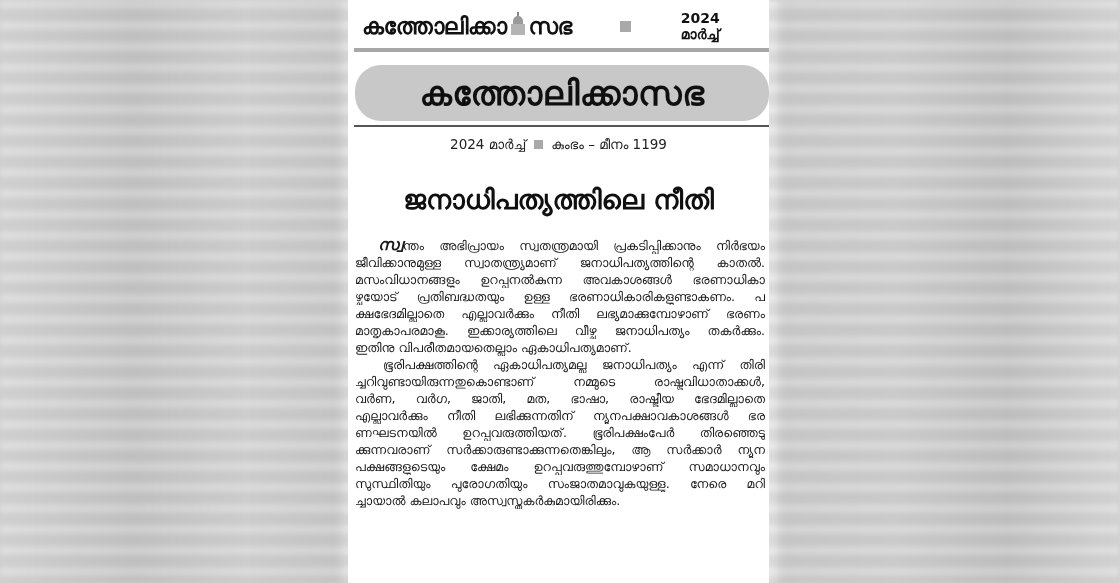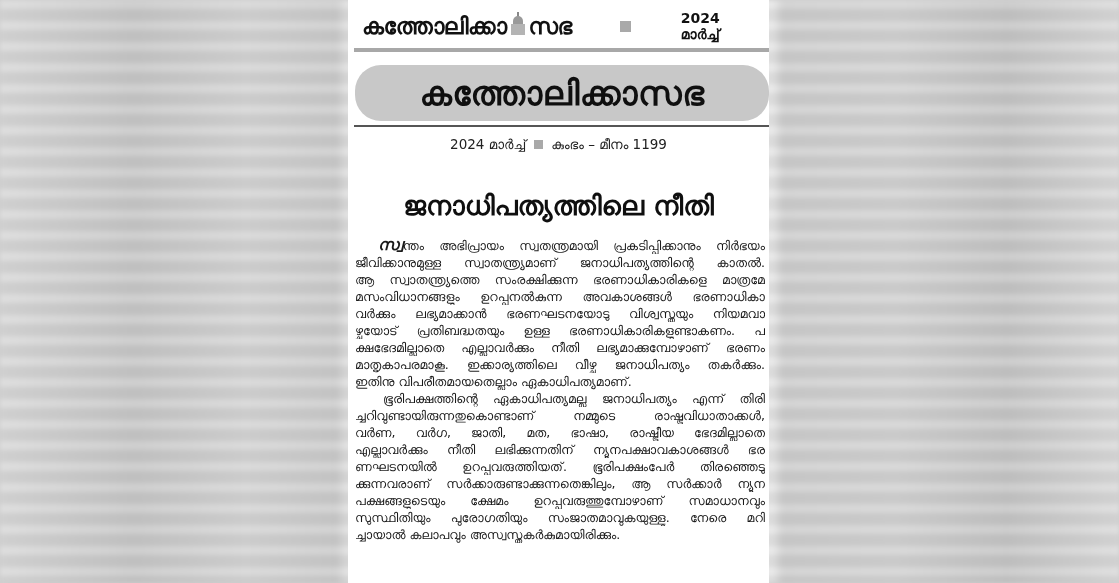--- a/index.html
+++ b/index.html
@@ -44,21 +44,21 @@
   }
   .banner-title { font-weight: bold; font-size: 34px; color: #0f0f0f; letter-spacing: 0.5px; }
   .rule-thin { position: absolute; left: 6px; right: 0; top: 125px; height: 2px; background: #555; }
   .dateline {
     position: absolute; left: 0; right: 0; top: 133px; height: 22px;
     display: flex; align-items: center; justify-content: center; gap: 8px;
     font-size: 13.5px; color: #222;
   }
   .dateline .sq { width: 9px; height: 9px; }
   .article-title {
-    position: absolute; left: 0; right: 0; top: 190px; text-align: center;
+    position: absolute; left: 0; right: 0; top: 184px; text-align: center;
     font-weight: bold; font-size: 27px; color: #0f0f0f;
   }
   .article-body {
     position: absolute; left: 7px; right: 4px; top: 236px;
     font-size: 12.6px; line-height: 17px; color: #1a1a1a;
     font-family: "DejaVu Sans", sans-serif;
   }
   .article-body .line { white-space: nowrap; overflow: hidden; text-align: justify; text-align-last: justify; display: block; }
   .article-body .line.last { text-align-last: left; }
   .article-body .line.indent { padding-left: 28px; }
@@ -97,23 +97,21 @@
     <span>2024 മാർച്ച്</span>
     <span class="sq"></span>
     <span>കുംഭം – മീനം 1199</span>
   </div>
 
   <div class="article-title">ജനാധിപത്യത്തിലെ നീതി</div>
 
   <div class="article-body" id="article-body">
       <span class="line"><span class="dropcap">സ്വ</span><span>ന്തം അഭിപ്രായം സ്വതന്ത്രമായി പ്രകടിപ്പിക്കാനും നിർഭയം</span></span>
       <span class="line"><span>ജീവിക്കാനുമുള്ള സ്വാതന്ത്ര്യമാണ് ജനാധിപത്യത്തിന്റെ കാതൽ.</span></span>
-      <span class="line"><span>ആ സ്വാതന്ത്ര്യത്തെ സംരക്ഷിക്കുന്ന ഭരണാധികാരികളെ മാത്രമേ</span></span>
       <span class="line"><span>മസംവിധാനങ്ങളും ഉറപ്പുനൽകുന്ന അവകാശങ്ങൾ ഭരണാധികാ</span></span>
-      <span class="line"><span>വർക്കും ലഭ്യമാക്കാൻ ഭരണഘടനയോടു വിശ്വസ്തയും നിയമവാ</span></span>
       <span class="line"><span>ഴ്ചയോട് പ്രതിബദ്ധതയും ഉള്ള ഭരണാധികാരികളുണ്ടാകണം. പ</span></span>
       <span class="line"><span>ക്ഷഭേദമില്ലാതെ എല്ലാവർക്കും നീതി ലഭ്യമാക്കുമ്പോഴാണ് ഭരണം</span></span>
       <span class="line"><span>മാതൃകാപരമാകൂ. ഇക്കാര്യത്തിലെ വീഴ്ച ജനാധിപത്യം തകർക്കും.</span></span>
       <span class="line last"><span>ഇതിനു വിപരീതമായതെല്ലാം ഏകാധിപത്യമാണ്.</span></span>
       <span class="line indent"><span>ഭൂരിപക്ഷത്തിന്റെ ഏകാധിപത്യമല്ല ജനാധിപത്യം എന്ന് തിരി</span></span>
       <span class="line"><span>ച്ചറിവുണ്ടായിരുന്നതുകൊണ്ടാണ് നമ്മുടെ രാഷ്ട്രവിധാതാക്കൾ,</span></span>
       <span class="line"><span>വർണ, വർഗ, ജാതി, മത, ഭാഷാ, രാഷ്ട്രീയ ഭേദമില്ലാതെ</span></span>
       <span class="line"><span>എല്ലാവർക്കും നീതി ലഭിക്കുന്നതിന് ന്യൂനപക്ഷാവകാശങ്ങൾ ഭര</span></span>
       <span class="line"><span>ണഘടനയിൽ ഉറപ്പുവരുത്തിയത്. ഭൂരിപക്ഷംപേർ തിരഞ്ഞെടു</span></span>
       <span class="line"><span>ക്കുന്നവരാണ് സർക്കാരുണ്ടാക്കുന്നതെങ്കിലും, ആ സർക്കാർ ന്യൂന</span></span>

